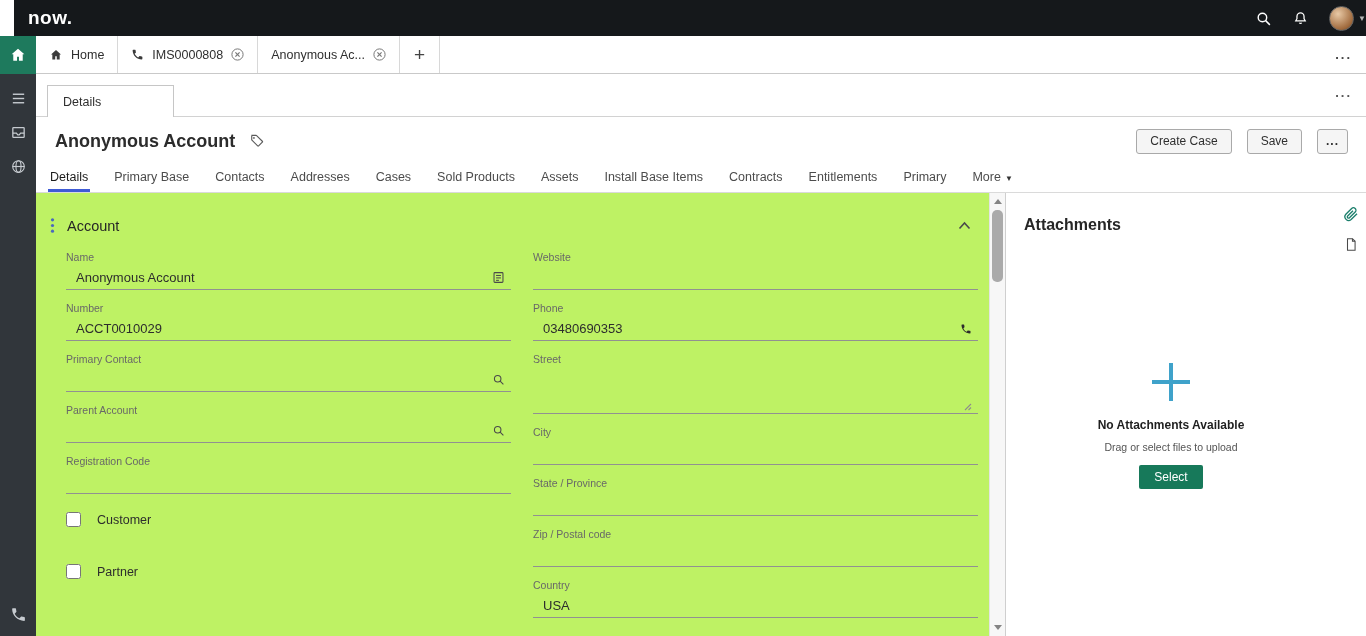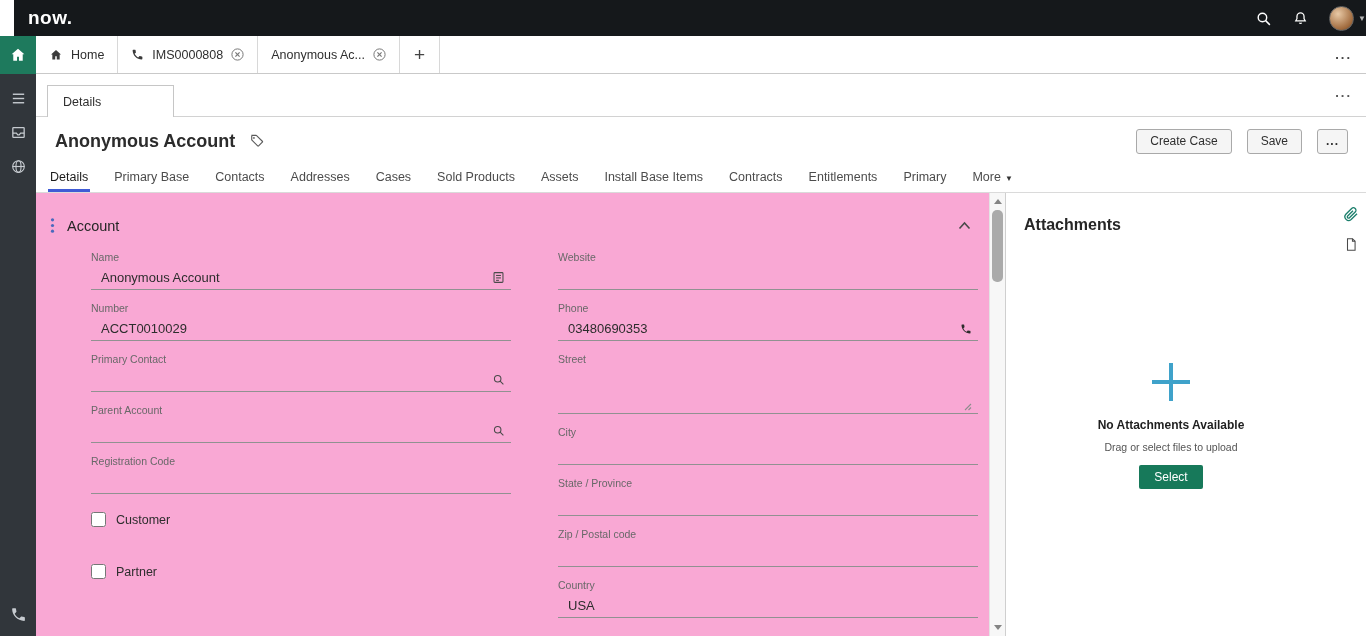--- a/index.html
+++ b/index.html
@@ -42,40 +42,40 @@
   .btn { height:25px; padding:0 13px; background:#f5f5f5; border:1px solid #a9a9a9; border-radius:3px; font-size:12px; color:#2f2f2f; font-family:inherit; cursor:pointer; }
   .btn-more { padding:0 8px; letter-spacing:1px; font-weight:bold; }
 
   
   .nav-tabs { position:absolute; left:36px; top:165px; width:1330px; height:28px; border-bottom:1px solid #dadada; display:flex; gap:22px; padding-left:12px; align-items:flex-end; background:#fff; }
   .ntab { font-size:12.5px; color:#4c4c4c; padding:0 2px 8px; cursor:pointer; white-space:nowrap; }
   .ntab.active { color:#1c1c1c; border-bottom:3px solid #3f5bd5; padding-bottom:5px; }
   .caret { font-size:8px; margin-left:4px; color:#333; }
 
   
-  .content { position:absolute; left:36px; top:193px; width:1330px; height:443px; background:#f9a8d4; }
+  .content { position:absolute; left:36px; top:193px; width:1330px; height:443px; background:#bef264; }
 
   .form-pane { position:absolute; left:0; top:0; width:953px; height:443px; overflow:hidden; }
   .section-header { display:flex; align-items:center; padding:24px 18px 0 14px; }
   .handle-dots { margin-right:12px; cursor:pointer; display:flex; }
   .section-title { font-size:14.5px; color:#262626; }
   .collapse-btn { margin-left:auto; cursor:pointer; background:none; border:none; display:flex; }
 
   .form-grid { display:flex; padding:17px 11px 0 30px; gap:22px; }
-  .fcol { flex:1; min-width:0;margin-left:25px; }
+  .fcol { flex:1; min-width:0; }
   .field { margin-bottom:12px; }
   .flabel { font-size:10.5px; color:#686868; margin-bottom:3px; }
   .finput { display:flex; align-items:center; height:24px; border-bottom:1px solid #919191; padding:0 6px 0 10px; }
   .finput input { flex:1; border:none; outline:none; background:transparent; font-family:inherit; font-size:13px; color:#2d2d2d; min-width:0; }
   .finput.tall { height:46px; align-items:stretch; }
   .finput textarea { flex:1; border:none; outline:none; resize:none; background:transparent; font-family:inherit; font-size:13px; color:#2d2d2d; padding-top:4px; }
   .finput-icon { display:flex; cursor:pointer; margin-left:6px; }
   .resize-corner { align-self:flex-end; margin-bottom:2px; cursor:nwse-resize; }
   .cbx-group { margin-top:18px; }
-  .cbx-row { display:flex; align-items:center; gap:10px; margin-bottom:37px; }
+  .cbx-row { display:flex; align-items:center; gap:16px; margin-bottom:37px; }
   .cbx-row input { width:15px; height:15px; accent-color:#4a4a4a; cursor:pointer; }
   .cbx-label { font-size:12.5px; color:#2d2d2d; }
 
   
   .vscroll { position:absolute; left:953px; top:0; width:16px; height:443px; background:#f7f7f7; border-left:1px solid #e3e3e3; }
   .scroll-up { position:absolute; top:6px; left:4px; width:0; height:0; border-left:4px solid transparent; border-right:4px solid transparent; border-bottom:5px solid #848484; cursor:pointer; }
   .scroll-down { position:absolute; bottom:6px; left:4px; width:0; height:0; border-left:4px solid transparent; border-right:4px solid transparent; border-top:5px solid #848484; cursor:pointer; }
   .scroll-thumb { position:absolute; top:17px; left:2px; width:11px; height:72px; background:#aaaaaa; border-radius:5px; cursor:pointer; }
 
   

